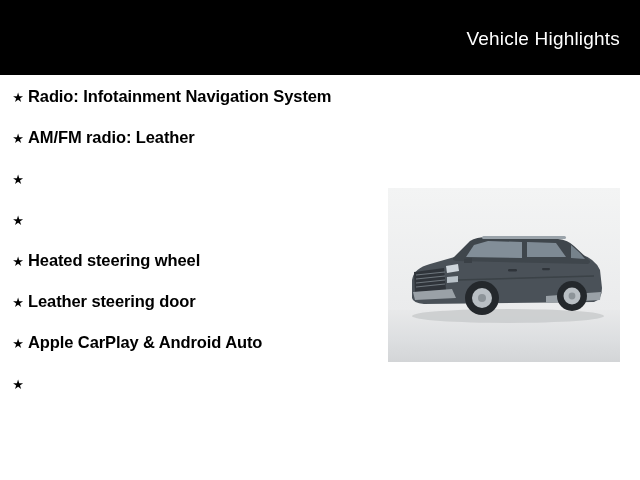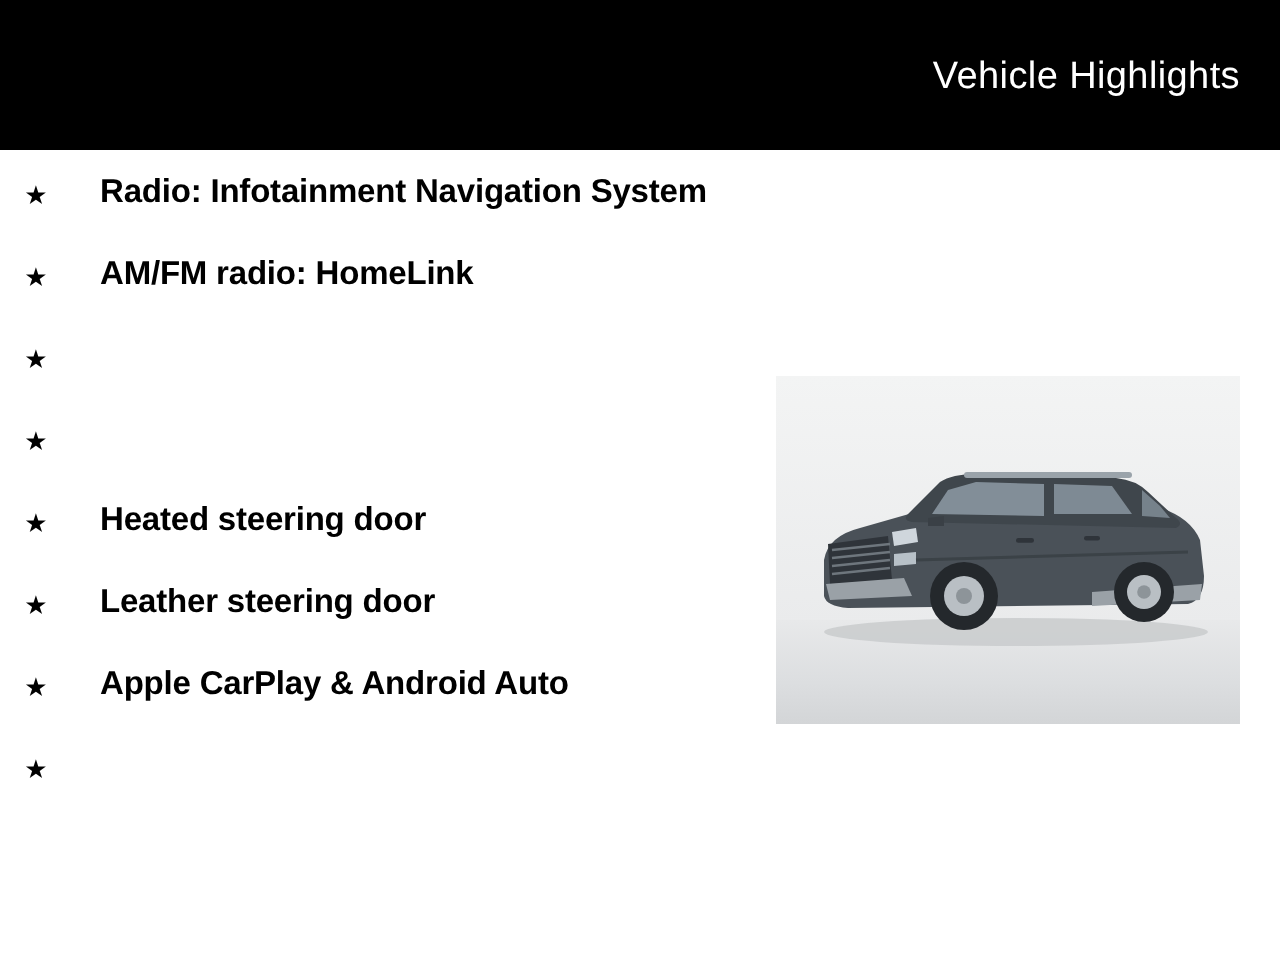--- a/index.html
+++ b/index.html
@@ -63,21 +63,20 @@
     font-size: 13px;
     line-height: 23px;
     padding-top: 1px;
   }
   .feature-label {
     color: #000000;
     font-size: 16.5px;
     font-weight: bold;
     line-height: 23px;
     letter-spacing: -0.1px;
-    margin-left: 22px;
   }
   .vehicle-photo {
     position: absolute;
     left: 388px;
     top: 113px;
     width: 232px;
     height: 174px;
     background: #eceded;
     overflow: hidden;
   }
@@ -119,34 +118,34 @@
 
     <div class="features">
 
       <div class="feature-item">
         <span class="bullet">★</span>
         <span class="feature-label">Radio: Infotainment Navigation System</span>
       </div>
 
       <div class="feature-item">
         <span class="bullet">★</span>
-        <span class="feature-label">AM/FM radio: HomeLink</span>
-      </div>
-
-      <div class="feature-item">
-        <span class="bullet">★</span>
-      </div>
-
-      <div class="feature-item">
-        <span class="bullet">★</span>
-      </div>
-
-      <div class="feature-item">
-        <span class="bullet">★</span>
-        <span class="feature-label">Heated steering door</span>
+        <span class="feature-label">AM/FM radio: Leather</span>
+      </div>
+
+      <div class="feature-item">
+        <span class="bullet">★</span>
+      </div>
+
+      <div class="feature-item">
+        <span class="bullet">★</span>
+      </div>
+
+      <div class="feature-item">
+        <span class="bullet">★</span>
+        <span class="feature-label">Heated steering wheel</span>
       </div>
 
       <div class="feature-item">
         <span class="bullet">★</span>
         <span class="feature-label">Leather steering door</span>
       </div>
 
       <div class="feature-item">
         <span class="bullet">★</span>
         <span class="feature-label">Apple CarPlay &amp; Android Auto</span>

